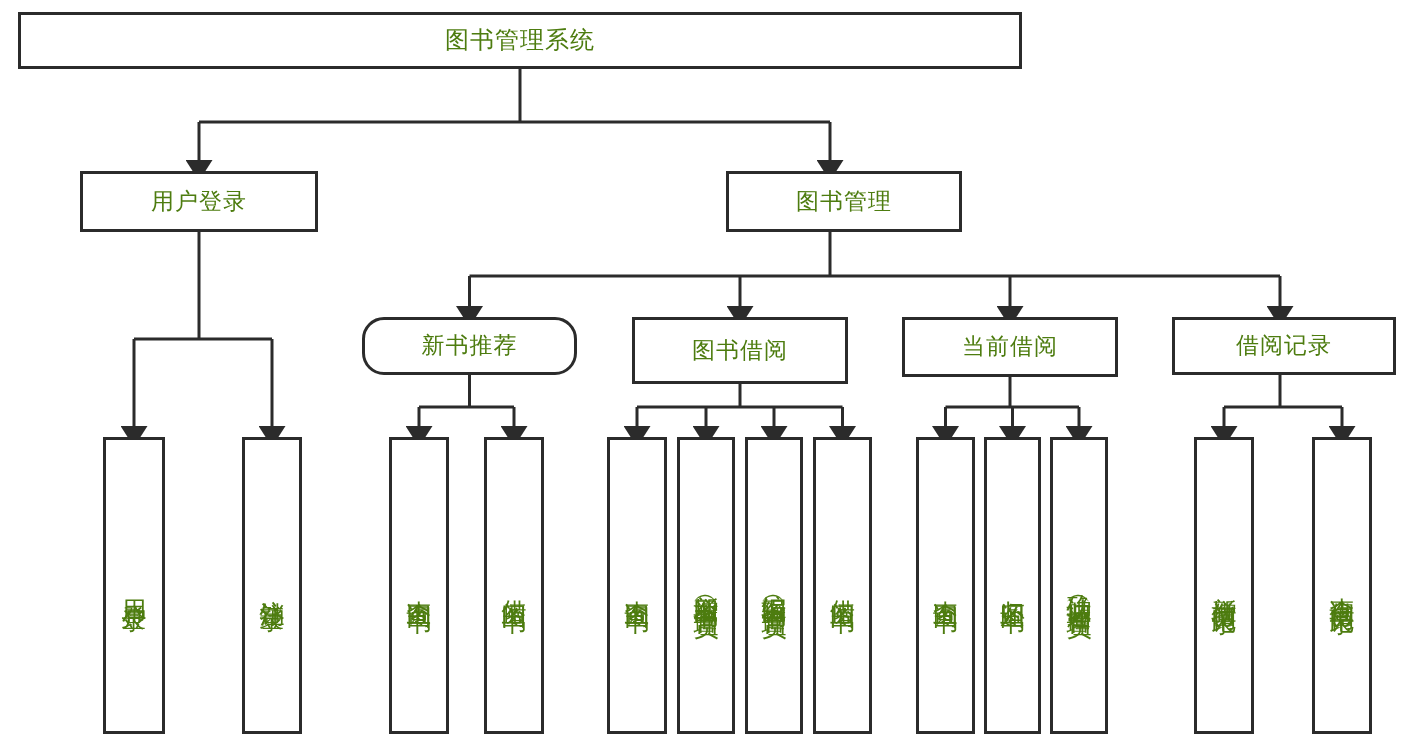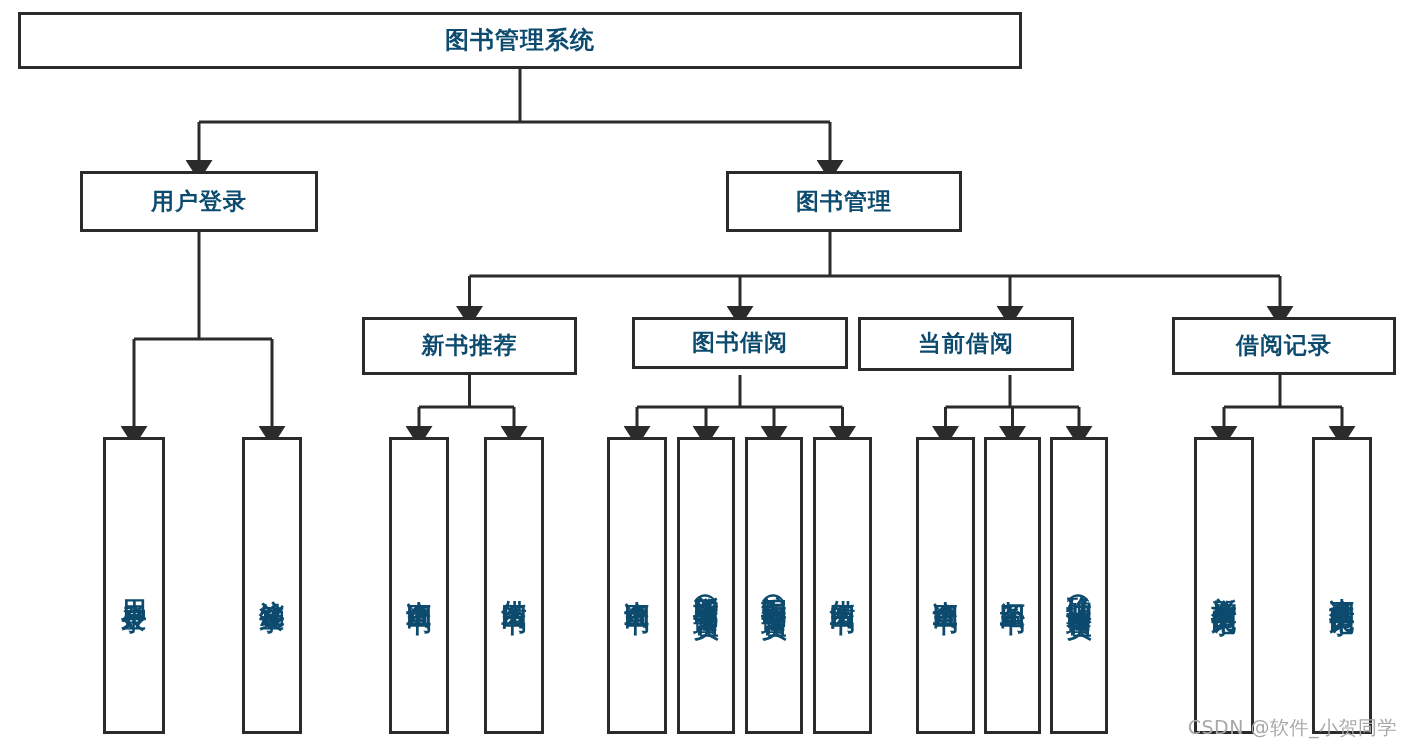--- a/index.html
+++ b/index.html
@@ -22,22 +22,21 @@
     pointer-events:none;
   }
   .node{
     position:absolute;
     box-sizing:border-box;
     background:#ffffff;
     border:3px solid #2b2b2b;
     display:flex;
     align-items:center;
     justify-content:center;
-    color:#0c4a6e;
-    font-weight:bold;
+    color:#4d7c0f;
   }
   
   .node.horiz .node-label{
     font-size:23px;
     line-height:1.1;
     letter-spacing:1px;
     white-space:nowrap;
   }
   .node.root .node-label{font-size:24px;}
   
@@ -126,27 +125,27 @@
   <div id="nodes-layer">
       <div class="node root horiz" style="left: 18px; top: 12px; width: 1004px; height: 57px;">
         <span class="node-label">图书管理系统</span>
       </div>
       <div class="node level1 horiz" style="left: 80px; top: 171px; width: 238px; height: 61px;">
         <span class="node-label">用户登录</span>
       </div>
       <div class="node level1 horiz" style="left: 712px; top: 171px; width: 236px; height: 61px; margin-left: 14px;">
         <span class="node-label">图书管理</span>
       </div>
-      <div class="node level2 horiz" style="left: 362px; top: 317px; width: 215px; height: 58px;">
+      <div class="node level2 horiz" style="left: 362px; top: 317px; width: 215px; height: 58px; border-radius: 22px;">
         <span class="node-label">新书推荐</span>
       </div>
-      <div class="node level2 horiz" style="left: 632px; top: 317px; width: 216px; height: 52px;">
+      <div class="node level2 horiz" style="left: 632px; top: 317px; width: 216px; height: 67px;">
         <span class="node-label">图书借阅</span>
       </div>
-      <div class="node level2 horiz" style="left: 858px; top: 317px; width: 216px; height: 54px;">
+      <div class="node level2 horiz" style="left: 902px; top: 317px; width: 216px; height: 60px;">
         <span class="node-label">当前借阅</span>
       </div>
       <div class="node level2 horiz" style="left: 1172px; top: 317px; width: 224px; height: 58px;">
         <span class="node-label">借阅记录</span>
       </div>
       <div class="node leaf vert center-label" style="left: 103px; top: 437px; width: 62px; height: 297px;">
         <span class="node-label">用户登录</span>
       </div>
       <div class="node leaf vert center-label" style="left: 242px; top: 437px; width: 60px; height: 297px;">
         <span class="node-label">注销登录</span>
@@ -179,14 +178,13 @@
         <span class="node-label">确认归还（管理员）</span>
       </div>
       <div class="node leaf vert center-label" style="left: 1194px; top: 437px; width: 60px; height: 297px;">
         <span class="node-label">新增借阅记录</span>
       </div>
       <div class="node leaf vert center-label" style="left: 1312px; top: 437px; width: 60px; height: 297px;">
         <span class="node-label">查询借阅记录</span>
       </div>
     </div>
 
-  <div id="watermark">CSDN @软件_小贺同学</div>
 </div>
 
 </body></html>

